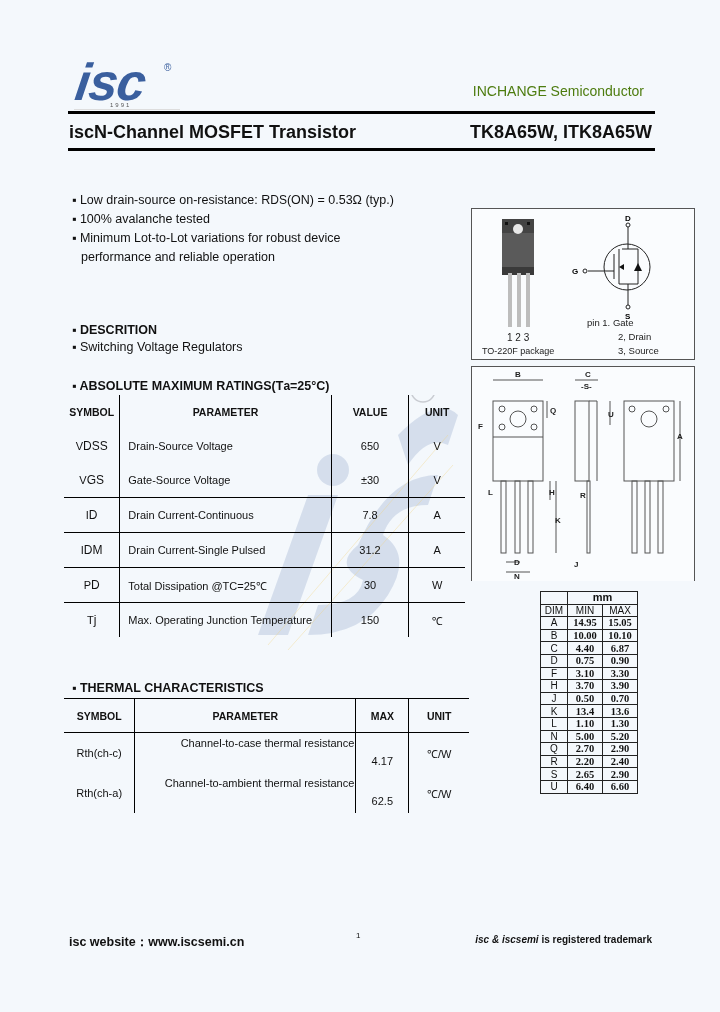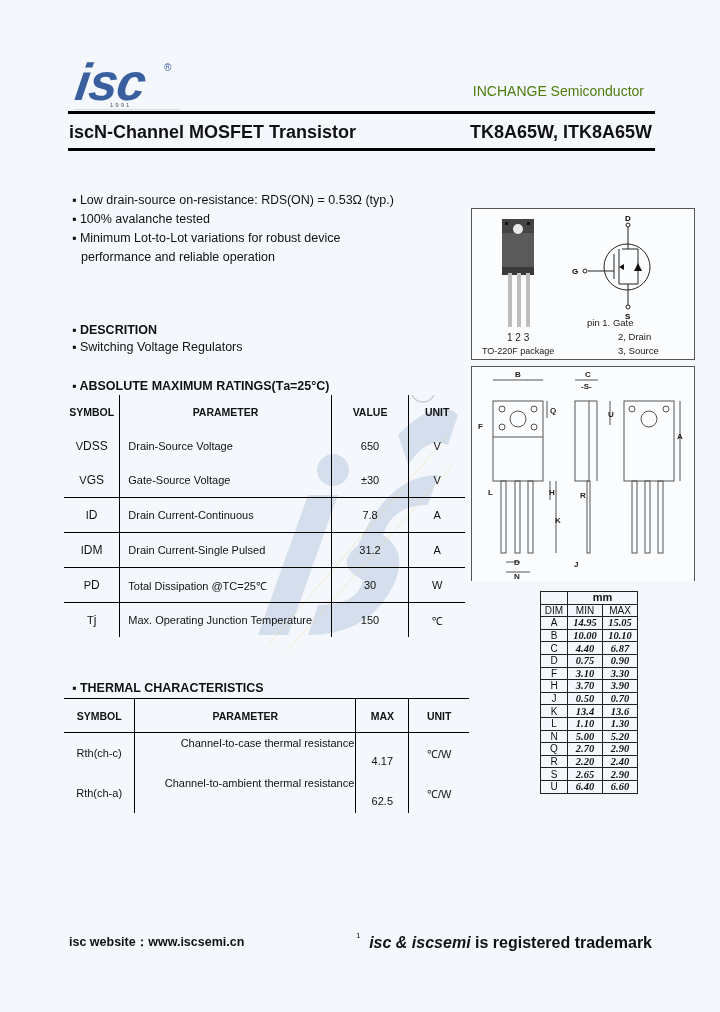--- a/index.html
+++ b/index.html
@@ -71,34 +71,34 @@
   }
   .dim-box {
     left: 471px; top: 366px; width: 222px; height: 214px;
     border: 1px solid #555; background: #fafcfe; border-bottom: none;
   }
   .dimtbl { left: 540px; top: 576px; font-size: 10px; margin-top: 15px; }
   .dimtbl td, .dimtbl th {
     border: 1px solid #222; text-align: center; padding: 0; height: 11.6px; line-height: 11px;
   }
   .dimtbl th { font-weight: bold; }
-  .dimtbl td.num { font-family: "Liberation Serif", serif; font-weight: bold; font-size: 10.5px; font-style: italic; }
+  .dimtbl td.num { font-family: "Liberation Serif", serif; font-weight: bold; font-size: 10.5px; }
   .dimtbl .dc { width: 26px; }
   .dimtbl .mn { width: 34px; }
   .dimtbl .mx { width: 34px; }
 
   
   .wm {
     left: 248px; top: 395px; width: 210px; height: 260px; pointer-events: none;
   }
 
   
   .foot-left { left: 69px; top: 934px; font-size: 12.5px; font-weight: bold; }
   .foot-mid { left: 356px; top: 931px; font-size: 8px; }
-  .foot-right { right: 68px; top: 934px; font-size: 16px; font-weight: bold; }
+  .foot-right { right: 68px; top: 934px; font-size: 10px; font-weight: bold; }
   .foot-right i { font-style: italic; }
 </style>
 </head>
 <body>
 
 <div class="abs logo">
   <span class="logo-text">isc</span>
   <span class="logo-reg">®</span>
   <span class="logo-year">1991</span>
   <span class="logo-underline"></span>

